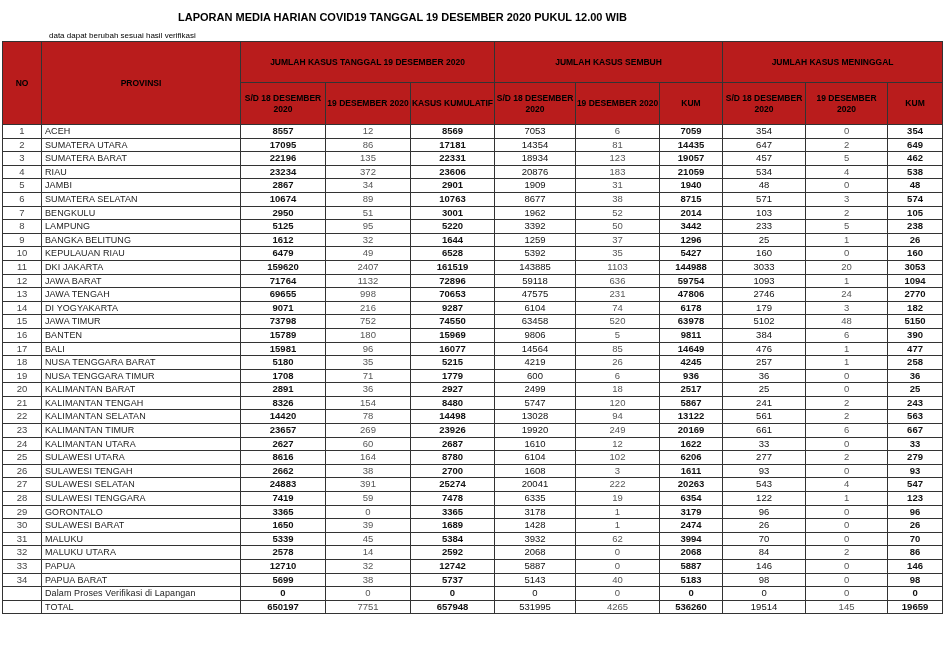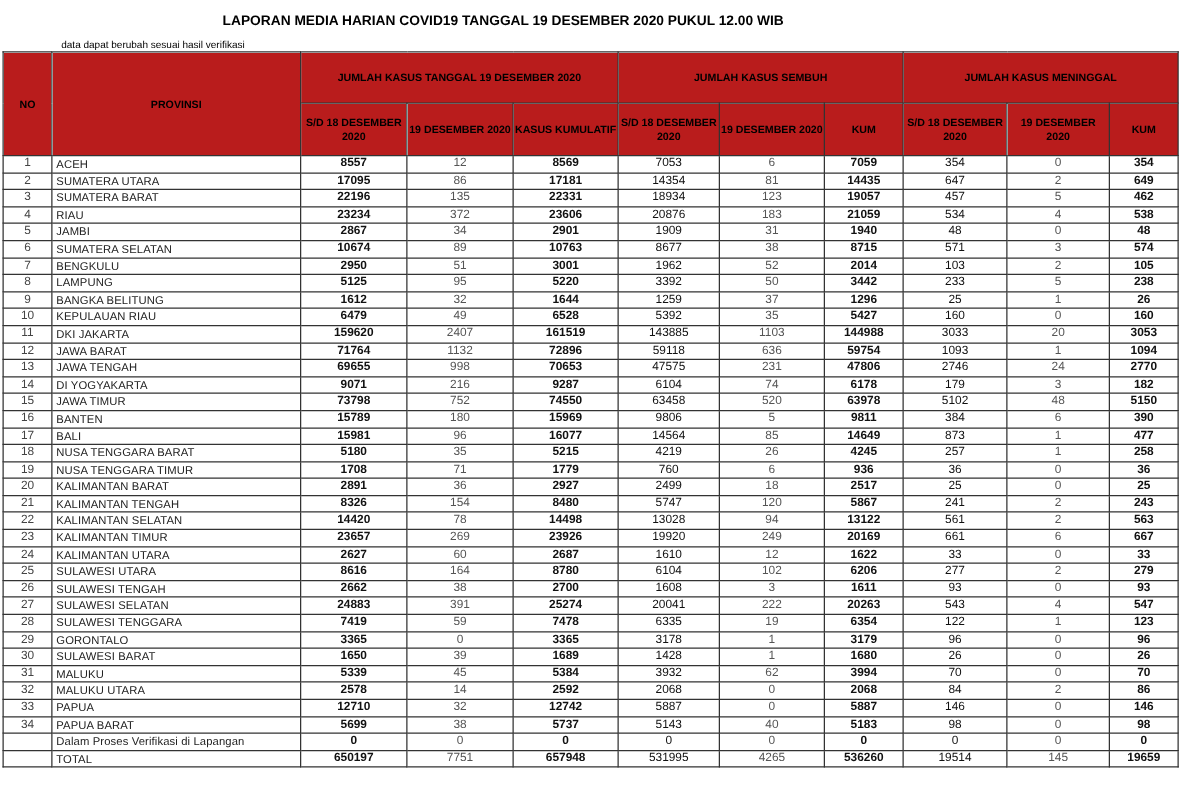--- a/index.html
+++ b/index.html
@@ -270,21 +270,21 @@
       </tr>
       <tr>
         <td class="no">17</td>
         <td class="prov">BALI</td>
         <td class="b">15981</td>
         <td class="l">96</td>
         <td class="b">16077</td>
         <td class="n">14564</td>
         <td class="l">85</td>
         <td class="b">14649</td>
-        <td class="n">873</td>
+        <td class="n">476</td>
         <td class="l">1</td>
         <td class="b">477</td>
       </tr>
       <tr>
         <td class="no">18</td>
         <td class="prov">NUSA TENGGARA BARAT</td>
         <td class="b">5180</td>
         <td class="l">35</td>
         <td class="b">5215</td>
         <td class="n">4219</td>
@@ -293,21 +293,21 @@
         <td class="n">257</td>
         <td class="l">1</td>
         <td class="b">258</td>
       </tr>
       <tr>
         <td class="no">19</td>
         <td class="prov">NUSA TENGGARA TIMUR</td>
         <td class="b">1708</td>
         <td class="l">71</td>
         <td class="b">1779</td>
-        <td class="n">760</td>
+        <td class="n">600</td>
         <td class="l">6</td>
         <td class="b">936</td>
         <td class="n">36</td>
         <td class="l">0</td>
         <td class="b">36</td>
       </tr>
       <tr>
         <td class="no">20</td>
         <td class="prov">KALIMANTAN BARAT</td>
         <td class="b">2891</td>
@@ -438,21 +438,21 @@
         <td class="b">96</td>
       </tr>
       <tr>
         <td class="no">30</td>
         <td class="prov">SULAWESI BARAT</td>
         <td class="b">1650</td>
         <td class="l">39</td>
         <td class="b">1689</td>
         <td class="n">1428</td>
         <td class="l">1</td>
-        <td class="b">1680</td>
+        <td class="b">2474</td>
         <td class="n">26</td>
         <td class="l">0</td>
         <td class="b">26</td>
       </tr>
       <tr>
         <td class="no">31</td>
         <td class="prov">MALUKU</td>
         <td class="b">5339</td>
         <td class="l">45</td>
         <td class="b">5384</td>

